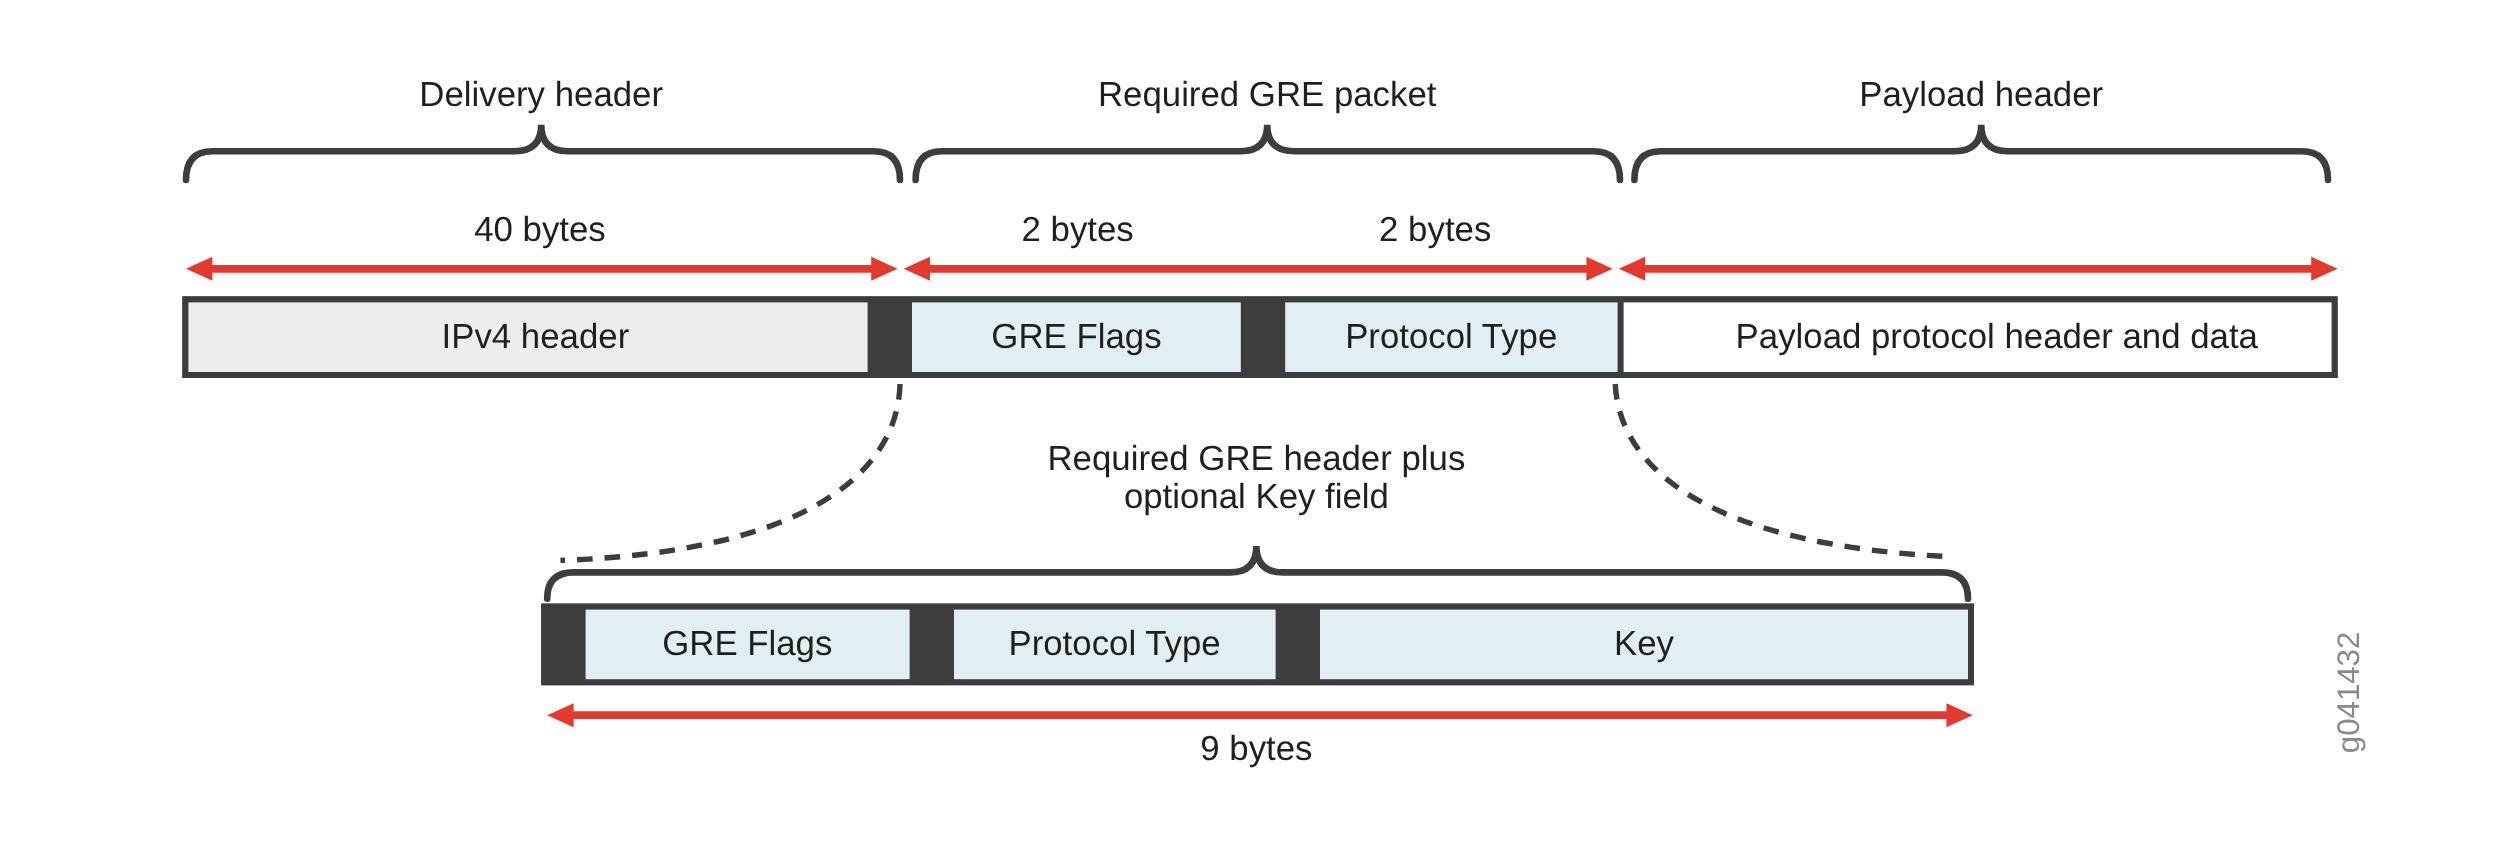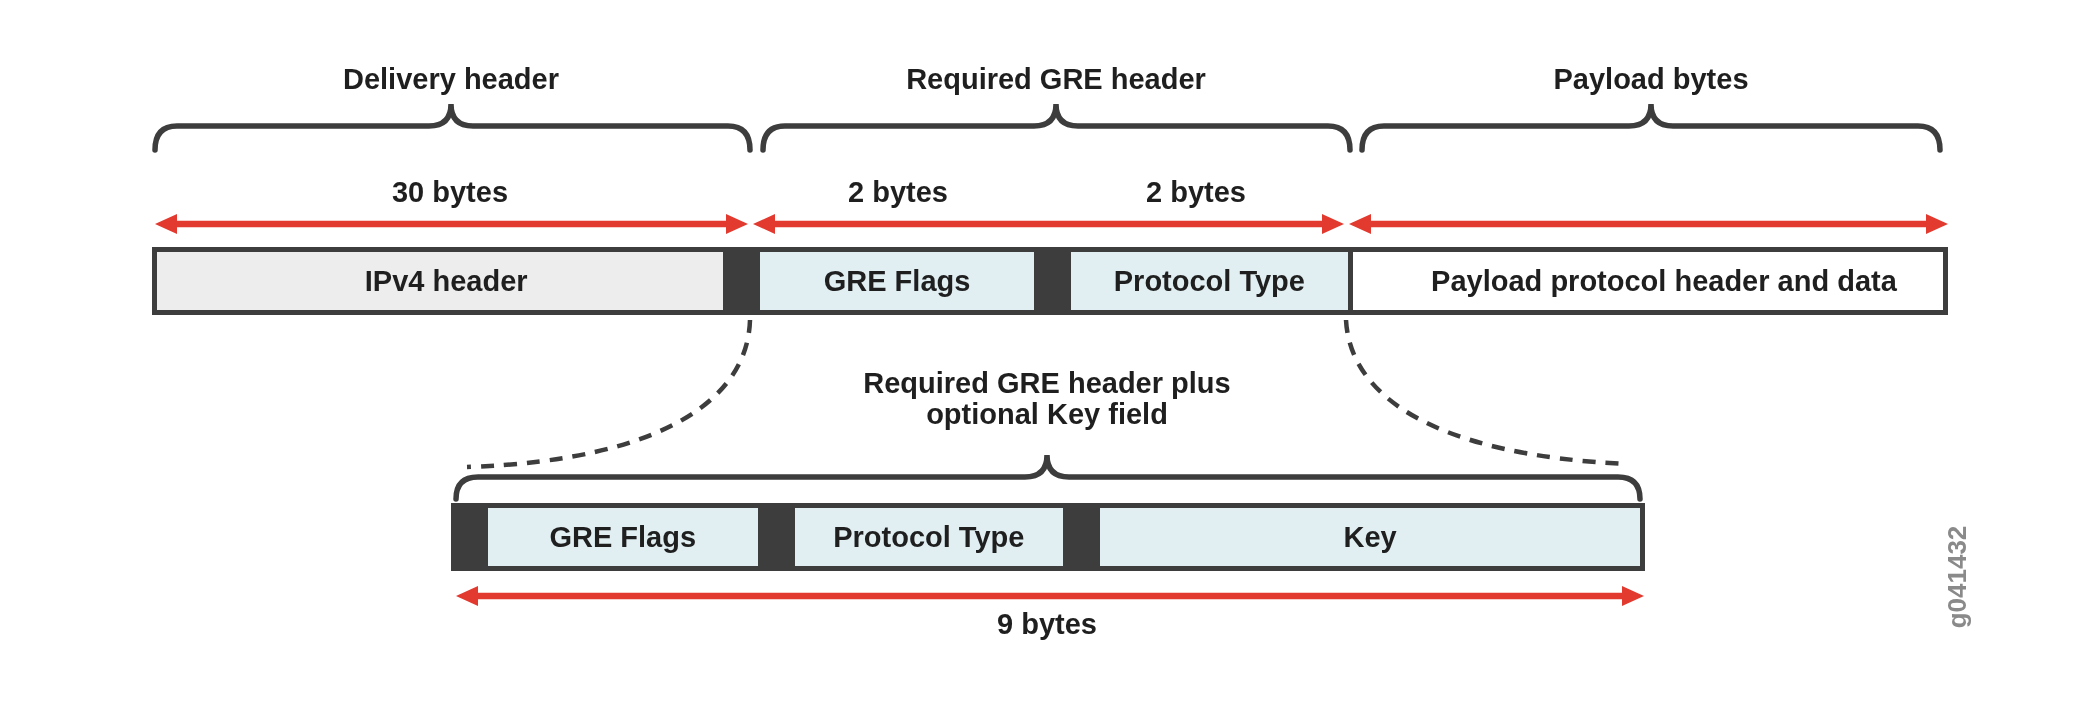--- a/index.html
+++ b/index.html
@@ -8,21 +8,21 @@
     --box-fill-gray:#ededed;
     --box-fill-blue:#e1eff3;
     --box-fill-white:#ffffff;
     --text-dark:#1f1f1f;
     --watermark-gray:#8a8a8a;
     --background:#ffffff;
   }
   html,body{margin:0;padding:0;background:var(--background);}
   .canvas{
     position:relative;width:2100px;height:706px;background:var(--background);
-    font-family:"Liberation Sans",sans-serif;color:var(--text-dark);overflow:hidden;font-weight:bold;
+    font-family:"Liberation Sans",sans-serif;color:var(--text-dark);overflow:hidden;
   }
   .lines{position:absolute;left:0;top:0;width:2100px;height:706px;}
   .brace{fill:none;stroke:var(--line-dark);stroke-width:5.5;stroke-linecap:round;}
   .dashed-curve{fill:none;stroke:var(--line-dark);stroke-width:4.5;stroke-dasharray:13 10;stroke-linecap:butt;}
   .arrow-shaft{stroke:var(--accent-red);stroke-width:6.5;}
   .arrow-head{fill:var(--accent-red);}
   .label{position:absolute;text-align:center;font-size:29px;line-height:32px;white-space:nowrap;}
   .section-label{width:500px;}
   .size-label{width:200px;}
   .box-row{
@@ -76,24 +76,24 @@
     </g>
 
     <g>
       <line class="arrow-shaft" x1="473" y1="596" x2="1627" y2="596"></line>
       <polygon class="arrow-head" points="456,596 478,586 478,606"></polygon>
       <polygon class="arrow-head" points="1644,596 1622,586 1622,606"></polygon>
     </g>
   </svg>
 
   <div class="label section-label" style="left:201px;top:63px;">Delivery header</div>
-  <div class="label section-label" style="left:806px;top:63px;">Required GRE header</div>
-  <div class="label section-label" style="left:1401px;top:63px;">Payload bytes</div>
+  <div class="label section-label" style="left:806px;top:63px;">Required GRE packet</div>
+  <div class="label section-label" style="left:1401px;top:63px;">Payload header</div>
 
-  <div class="label size-label" style="left:350px;top:176px;">30 bytes</div>
+  <div class="label size-label" style="left:350px;top:176px;">40 bytes</div>
   <div class="label size-label" style="left:798px;top:176px;">2 bytes</div>
   <div class="label size-label" style="left:1096px;top:176px;">2 bytes</div>
 
   <div class="box-row" style="left:152px;top:247px;width:1796px;">
     <div class="cell fill-gray" style="flex-grow:596;padding-left:12px;">
       <span>IPv4 header</span>
     </div>
     <div class="cell fill-blue" style="flex-grow:294;">
       <span>GRE Flags</span>
     </div>

